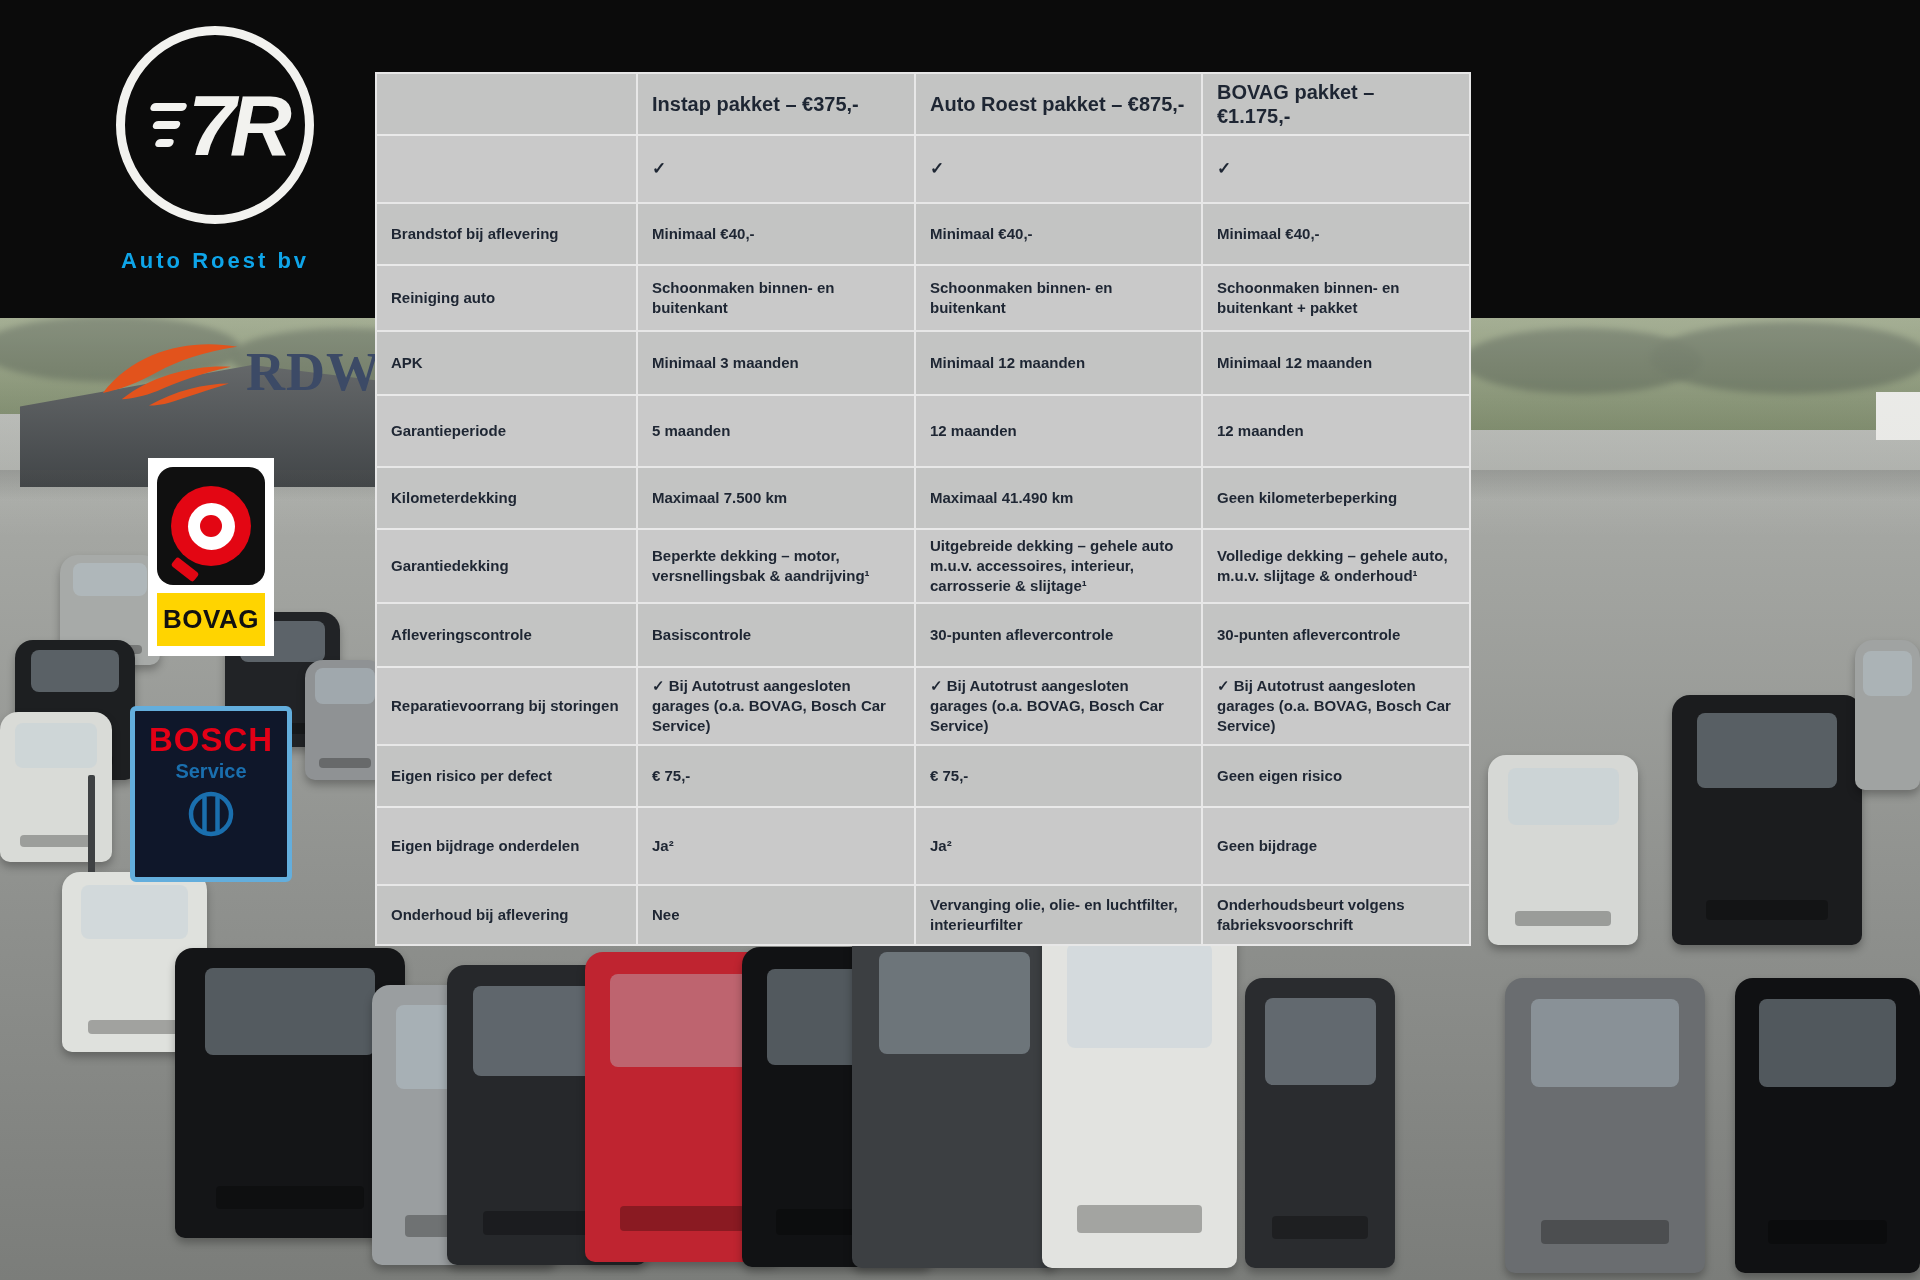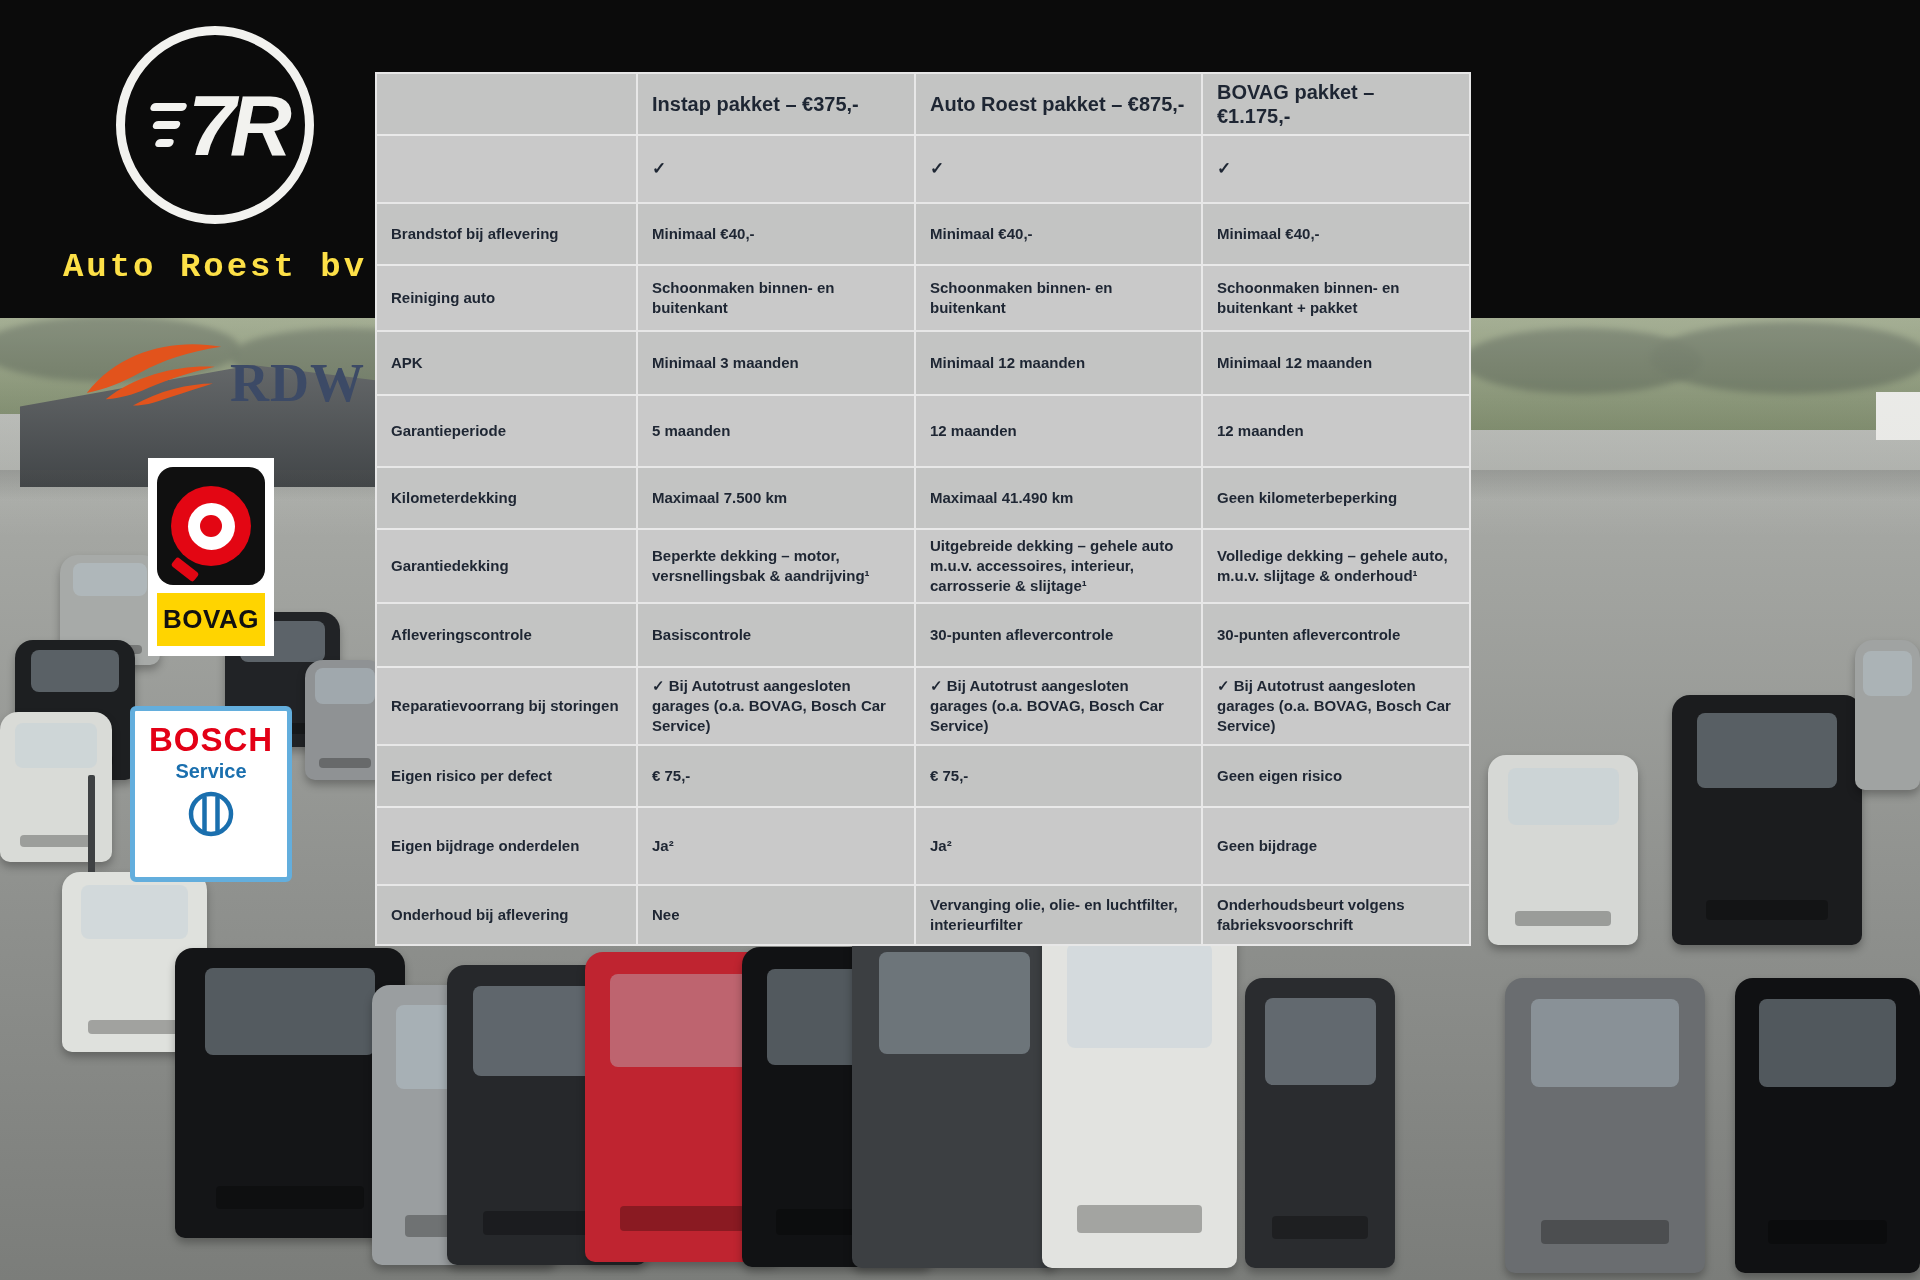--- a/index.html
+++ b/index.html
@@ -34,45 +34,45 @@
   .top-band { position: absolute; left: 0; top: 0; width: 100%; height: 318px; background: var(--band-black, #0b0b0b); }
   .ar-logo { position: absolute; left: 62px; top: 26px; width: 306px; text-align: center; }
   .ar-circle { width: 198px; height: 198px; border: 9px solid #f2f2ef; border-radius: 50%;
     margin: 0 auto; display: flex; align-items: center; justify-content: center; gap: 8px; }
   .speedlines { display: flex; flex-direction: column; gap: 10px; align-items: flex-end; transform: skewX(-20deg); }
   .speedlines i { display: block; height: 8px; background: #f2f2ef; border-radius: 4px; }
   .speedlines i:nth-child(1) { width: 36px; }
   .speedlines i:nth-child(2) { width: 27px; }
   .speedlines i:nth-child(3) { width: 18px; }
   .mono { font-size: 86px; font-weight: bold; font-style: italic; color: #f2f2ef; letter-spacing: -6px; line-height: 1; }
-  .ar-name { margin-top: 24px; color: #fde047; font-size: 34px; font-weight: bold; letter-spacing: 3px; white-space: nowrap; font-family: Liberation Mono, monospace; }
-
-  
-  .rdw { position: absolute; left: 80px; top: 330px; display: flex; align-items: flex-end; gap: 2px; }
+  .ar-name { margin-top: 24px; color: #0ea5e9; font-size: 22px; font-weight: bold; letter-spacing: 3px; white-space: nowrap; }
+
+  
+  .rdw { position: absolute; left: 96px; top: 330px; display: flex; align-items: center; gap: 2px; }
   .rdw-wing { width: 148px; height: 84px; }
   .rdw-wing path { fill: var(--rdw-orange, #e2531c); }
   .rdw-text { font-family: "Liberation Serif", serif; font-weight: bold; font-size: 54px;
     color: var(--rdw-blue, #3c4a66); letter-spacing: 1px; }
 
   
   .bovag { position: absolute; left: 148px; top: 458px; width: 126px; background: #ffffff; padding: 9px 9px 10px; }
   .bovag-mark { position: relative; height: 118px; background: #101010; border-radius: 16px; }
   .bovag-ring { position: absolute; left: 50%; top: 50%; transform: translate(-50%,-50%);
     width: 80px; height: 80px; border-radius: 50%; background: var(--bovag-red, #e30613);
     display: flex; align-items: center; justify-content: center; }
   .bovag-inner { width: 47px; height: 47px; border-radius: 50%; background: #ffffff;
     display: flex; align-items: center; justify-content: center; }
   .bovag-dot { width: 22px; height: 22px; border-radius: 50%; background: var(--bovag-red, #e30613); }
   .bovag-tail { position: absolute; left: 14px; bottom: 10px; width: 28px; height: 11px;
     background: var(--bovag-red, #e30613); transform: rotate(38deg); border-radius: 3px; }
   .bovag-band { margin-top: 8px; background: var(--bovag-yellow, #ffd400); text-align: center;
     padding: 11px 0; font-weight: bold; font-size: 26px; color: #111111; letter-spacing: .5px; }
 
   
-  .bosch { position: absolute; left: 130px; top: 706px; width: 162px; height: 176px; background: #ffffff;
+  .bosch { position: absolute; left: 130px; top: 706px; width: 162px; height: 176px; background: #0f172a;
     border: 5px solid #63aedd; border-radius: 6px; text-align: center; padding-top: 10px; }
   .bosch-word { color: var(--bosch-red, #e30016); font-weight: bold; font-size: 33px; letter-spacing: 1px; }
   .bosch-service { color: var(--bosch-blue, #1a6fae); font-weight: bold; font-size: 20px; margin-top: 1px; }
   .bosch-emblem { width: 50px; height: 50px; margin-top: 6px; }
   .bosch-emblem circle, .bosch-emblem path { stroke: var(--bosch-blue, #1a6fae); stroke-width: 9; fill: none; }
 
   
   .pkg-table { position: absolute; left: 375px; top: 72px; width: 1096px;
     background: var(--table-bg, #c9c9c9); border: 2px solid rgba(255,255,255,.55); }
   .trow { display: grid; grid-template-columns: 259px 278px 287px 266px; border-top: 2px solid rgba(255,255,255,.6); }

